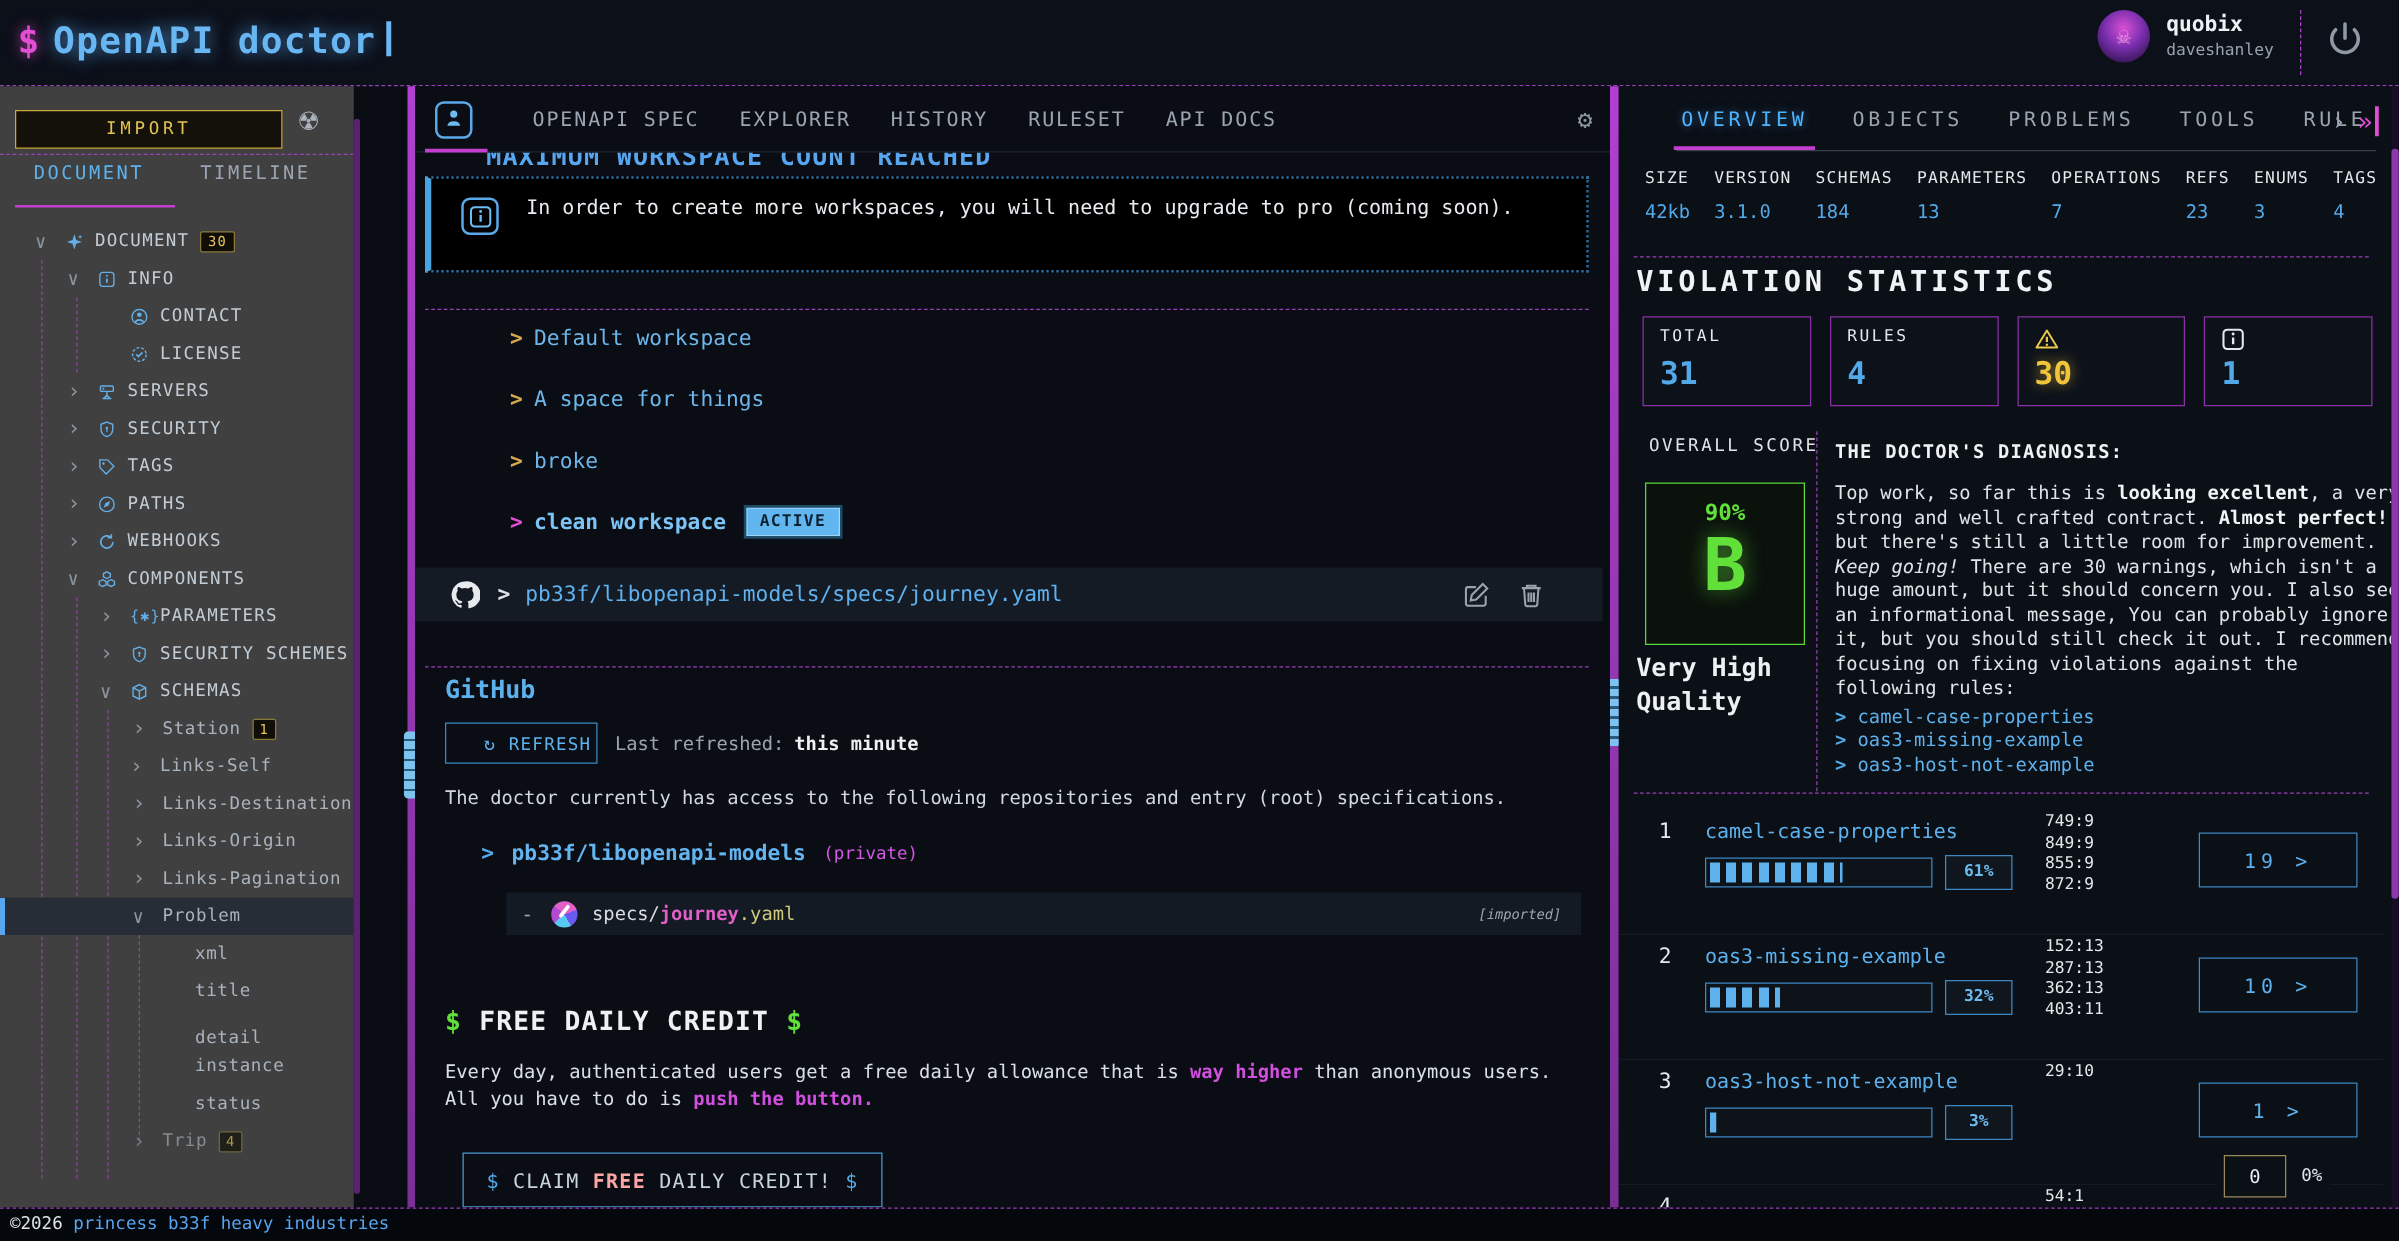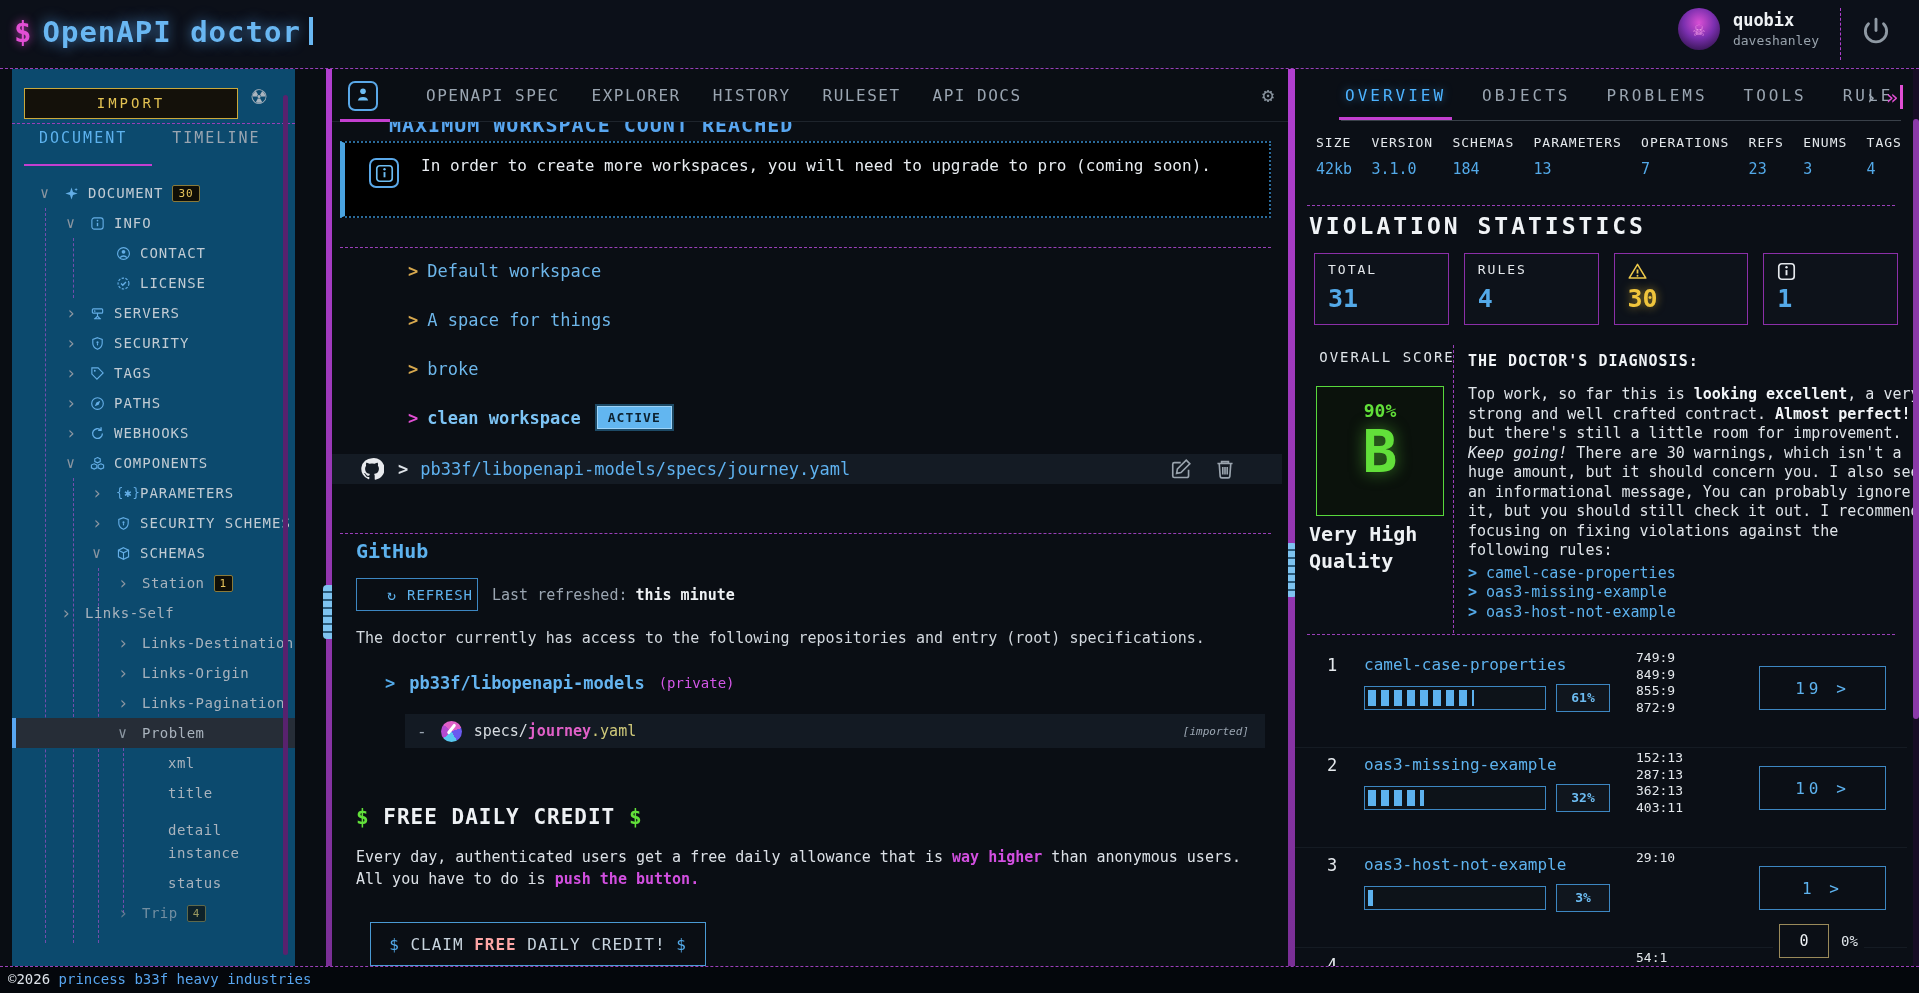--- a/index.html
+++ b/index.html
@@ -25,21 +25,21 @@
   .sb-scrollstrip { position:absolute; left:283px; top:95px; width:5px; height:860px; background:#58226e; border-radius:3px; }
   .vdiv-a { position:absolute; left:326px; top:69px; width:6px; height:897px; background:linear-gradient(180deg,#b23fd0,#7a2f96); }
   .vdiv-b { position:absolute; left:1288px; top:69px; width:7px; height:897px; background:linear-gradient(180deg,#b23fd0,#7a2f96); }
   .grip { position:absolute; width:12px; height:54px; border-radius:4px; background:#7ec3f0; background-image:repeating-linear-gradient(180deg, transparent 0 6px, #2a5a7a 6px 8px); cursor:col-resize; }
   .grip-a { left:323px; top:585px; }
   .grip-b { left:1285px; top:543px; }
   .rp-scroll { position:absolute; left:1913px; top:69px; width:6px; height:897px; background:#170d24; }
   .rp-scroll .thumb { position:absolute; left:0; top:50px; width:6px; height:600px; background:#8a3aa8; border-radius:3px; }
 
   
-  .sidebar { position:absolute; left:12px; top:69px; width:283px; height:897px; background:#0c4a6e; overflow:hidden; }
+  .sidebar { position:absolute; left:0; top:69px; width:283px; height:897px; background:#404040; overflow:hidden; }
   .import-btn { position:absolute; left:12px; top:19px; width:214px; height:31px; border:1px solid #caa93c; background:#14110a; color:#e3c252; font-family:inherit; font-size:14px; letter-spacing:3px; text-align:center; line-height:29px; cursor:pointer; }
   .radiation { position:absolute; left:233px; top:13px; width:28px; height:28px; color:#aab4be; font-size:25px; line-height:28px; text-align:center; }
   .sb-div { position:absolute; left:0; top:54px; width:283px; border-top:1px dashed #9a3fb8; }
   .sb-tabs { position:absolute; left:27px; top:60px; display:flex; gap:45px; }
   .sb-tab { font-size:15px; letter-spacing:2px; color:#9aa5b1; cursor:pointer; }
   .sb-tab.active { color:#5db2ee; }
   .sb-underline { position:absolute; left:12px; top:95px; width:128px; height:2px; background:#c43fd0; }
   .tree { position:absolute; left:0; top:109px; width:283px; }
   .trow { height:30px; display:flex; align-items:center; white-space:nowrap; overflow:hidden; font-size:14px; letter-spacing:1px; color:#c2ccd4; cursor:pointer; }
   .trow.selected { background:#262d37; box-shadow:inset 4px 0 0 #58a6f0; color:#e4e9ee; }
@@ -77,21 +77,21 @@
   .mid-div { position:absolute; left:8px; width:931px; border-top:1px dashed #9a3fb8; }
   .d1 { top:178px; } .d2 { top:464px; }
   .ws-list { position:absolute; left:76px; top:192px; width:860px; }
   .wsrow { height:49px; display:flex; align-items:flex-start; cursor:pointer; }
   .wchev { color:#d7a84e; font-weight:bold; font-size:17px; margin-right:9px; }
   .wchev::before { content:">"; }
   .wsrow.active .wchev { color:#e24fd4; }
   .wname { color:#6db6ea; font-size:17px; }
   .wsrow.active .wname { color:#7dc4f5; font-weight:bold; }
   .wbadge { margin-left:16px; background:#62b6f0; color:#0d2230; font-size:13px; font-weight:bold; letter-spacing:1px; padding:3px 10px; border:1px solid #9fd4f8; outline:2px solid #1d4a66; margin-top:-2px; }
-  .journey-row { position:absolute; left:0px; top:385px; width:950px; height:30px; background:#141b24; display:flex; align-items:center; cursor:pointer; }
+  .journey-row { position:absolute; left:0px; top:385px; width:950px; height:43px; background:#141b24; display:flex; align-items:center; cursor:pointer; }
   .gh-ic { width:24px; height:24px; color:#e8eaed; margin-left:28px; }
   .gh-ic svg { width:24px; height:24px; }
   .jchev { color:#dfe4e9; font-weight:bold; font-size:17px; margin:0 12px 0 14px; }
   .jchev::before { content:">"; }
   .jpath { color:#5fb2f0; font-size:17px; }
   .jicons { position:absolute; right:46px; display:flex; gap:22px; color:#9aa4ae; }
   .jicons .icbtn { width:22px; height:22px; cursor:pointer; }
   .jicons svg { width:22px; height:22px; }
   .gh-heading { position:absolute; left:24px; top:470px; font-size:20px; font-weight:bold; color:#5db2ee; }
   .refresh-btn { position:absolute; left:24px; top:509px; width:122px; height:33px; border:1px solid #3d87c2; background:transparent; color:#5db2ee; font-family:inherit; font-size:14px; letter-spacing:1px; cursor:pointer;padding-left:26px; }
@@ -377,21 +377,21 @@
 
         </div>
 
         <div class="trow child" style="padding-left: 106px;">
           <span class="chev closed"></span>
 
           <span class="tlabel">Station</span>
           <span class="tbadge">1</span>
         </div>
 
-        <div class="trow child" style="padding-left: 49px;">
+        <div class="trow child" style="padding-left: 104px;">
           <span class="chev closed"></span>
 
           <span class="tlabel">Links-Self</span>
 
         </div>
 
         <div class="trow child" style="padding-left: 106px;">
           <span class="chev closed"></span>
 
           <span class="tlabel">Links-Destination</span>

